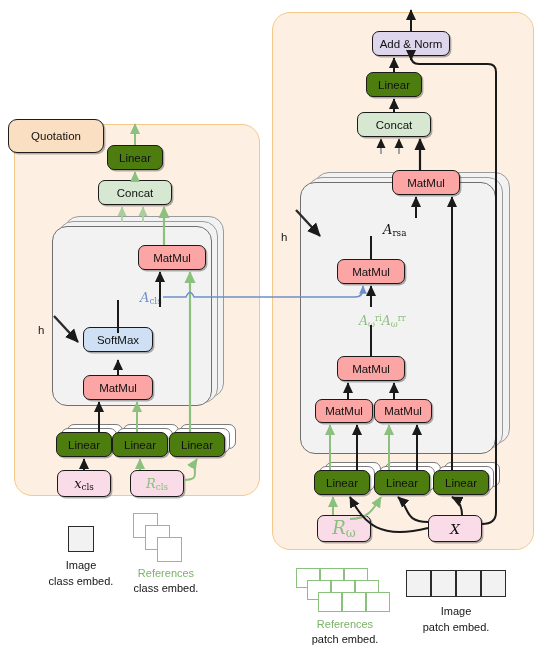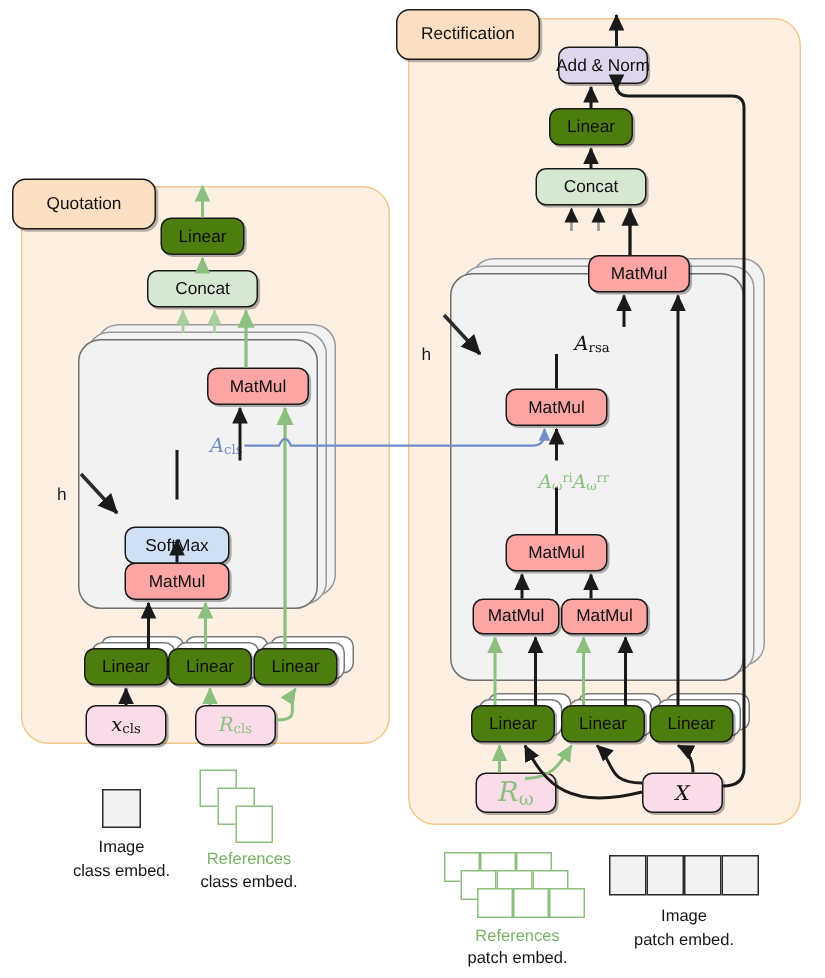--- a/index.html
+++ b/index.html
@@ -122,21 +122,21 @@
     <div class="sh" style="left:6px;top:5px;width:160px;height:182px;"></div>
     <div class="sfront" style="left:0px;top:10px;width:160px;height:180px;"></div>
   </div>
 
   <div class="box b-linear" style="left:107px;top:145px;width:56px;height:25px;">Linear</div>
 
   <div class="box b-concat" style="left:98px;top:180px;width:74px;height:25px;">Concat</div>
 
   <div class="box b-matmul" style="left:138px;top:245px;width:68px;height:25px;">MatMul</div>
 
-  <div class="box b-softmax" style="left:83px;top:351px;width:70px;height:25px;">SoftMax</div>
+  <div class="box b-softmax" style="left:83px;top:327px;width:70px;height:25px;">SoftMax</div>
 
   <div class="box b-matmul" style="left:83px;top:375px;width:70px;height:25px;">MatMul</div>
 
   <div class="boxstack" style="left:56px;top:424px;">
     <div class="bs" style="left:11px;top:0px;width:56px;height:25px;"></div>
     <div class="bs" style="left:5px;top:4px;width:56px;height:25px;"></div>
   </div>
   <div class="box b-linear" style="left:56px;top:432px;width:56px;height:25px;">Linear</div>
 
   <div class="boxstack" style="left:112px;top:424px;">
@@ -157,29 +157,28 @@
   <div class="box b-input" style="left:130px;top:470px;width:54px;height:27px;">
     <span class="lbl lbl-green" style="position:static;font-size:13px;"><i>R</i><span class="sub">cls</span></span>
   </div>
 
   <div class="lbl lbl-blue" style="left:140px;top:290px;font-size:13px;">
     <i>A</i><span class="sub">cls</span>
   </div>
 
   <div class="hlabel" style="left:38px;top:324px;">h</div>
 
-  <div class="chip" style="left:264px;top:6px;width:96px;height:34px;">Rectification</div>
 
   <div class="stackwrap" style="left:300px;top:172px;width:210px;height:282px;">
     <div class="sh" style="left:14px;top:0px;width:196px;height:272px;"></div>
     <div class="sh" style="left:7px;top:5px;width:196px;height:272px;"></div>
     <div class="sfront" style="left:0px;top:10px;width:196px;height:272px;"></div>
   </div>
 
-  <div class="box b-addnorm" style="left:372px;top:31px;width:60px;height:25px;">Add &amp; Norm</div>
+  <div class="box b-addnorm" style="left:372px;top:31px;width:78px;height:25px;">Add &amp; Norm</div>
 
   <div class="box b-linear" style="left:366px;top:72px;width:56px;height:25px;">Linear</div>
 
   <div class="box b-concat" style="left:357px;top:112px;width:74px;height:25px;">Concat</div>
 
   <div class="box b-matmul" style="left:392px;top:170px;width:68px;height:25px;">MatMul</div>
 
   <div class="box b-matmul" style="left:337px;top:259px;width:68px;height:25px;">MatMul</div>
 
   <div class="box b-matmul" style="left:337px;top:356px;width:68px;height:25px;">MatMul</div>

